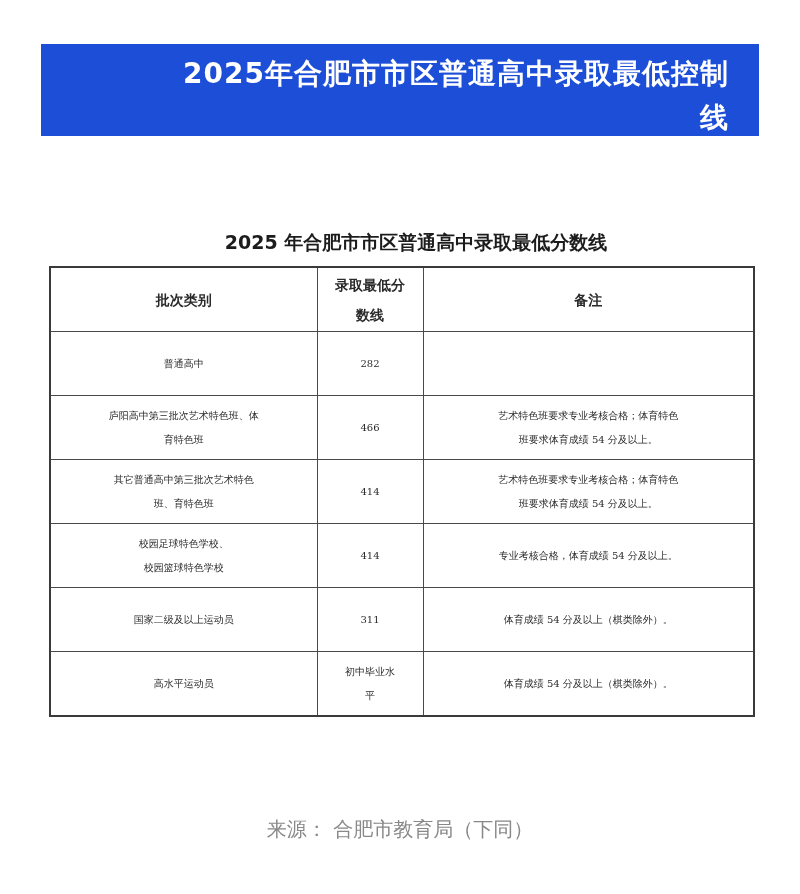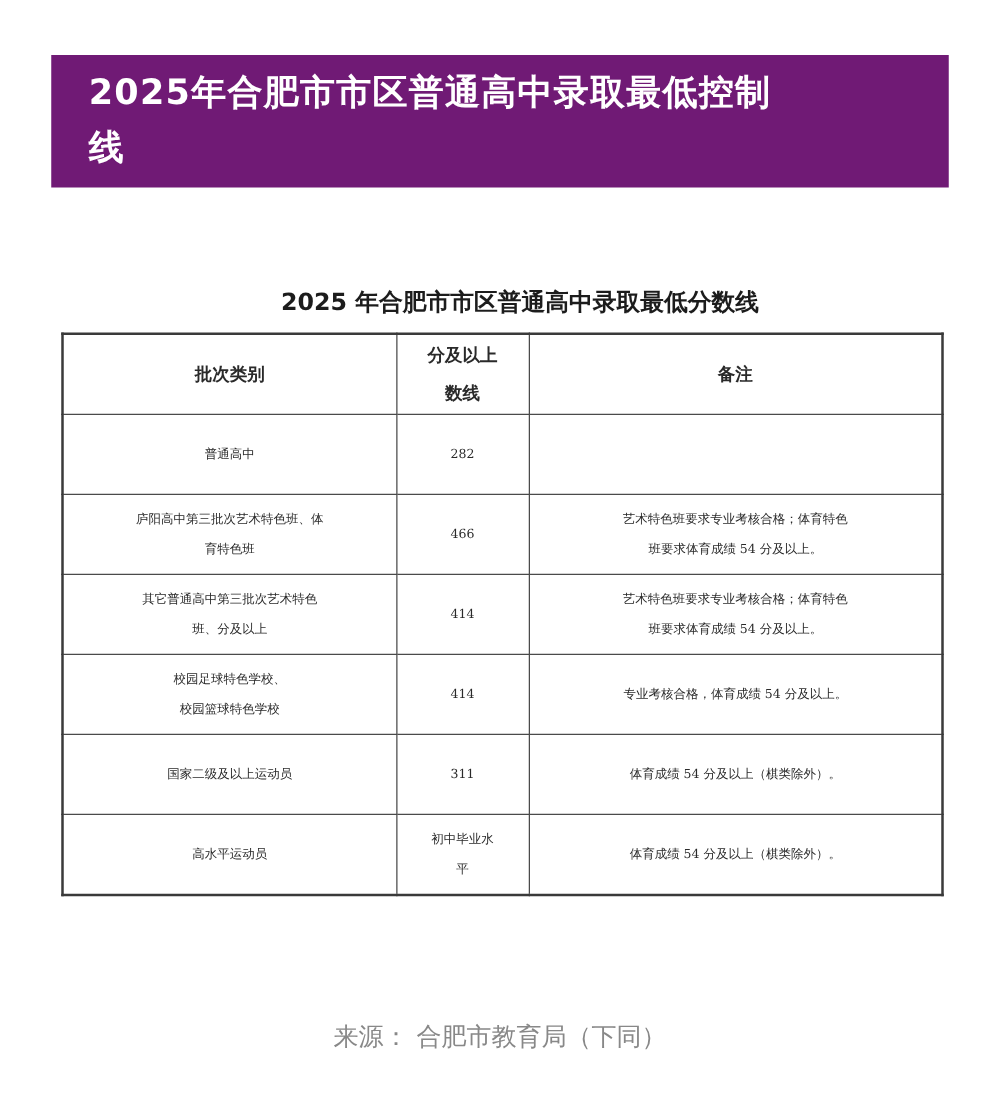--- a/index.html
+++ b/index.html
@@ -12,25 +12,25 @@
     height: 894px;
     position: relative;
     overflow: hidden;
     font-family: "DejaVu Sans", "Liberation Sans", sans-serif;
   }
   .banner {
     position: absolute;
     left: 41px;
     top: 44px;
     width: 718px;
-    height: 106px;
-    background: #701a75;
+    height: 92px;
+    background: #1d4ed8;
     box-sizing: border-box;
     padding: 8px 30px 0 30px;
-    text-align: left;
+    text-align: right;
     color: #ffffff;
     font-family: "DejaVu Sans", sans-serif;
     font-weight: bold;
     font-size: 28px;
     line-height: 44px;
     letter-spacing: 1px;
   }
   .table-title {
     position: absolute;
     left: 16px;
@@ -104,21 +104,21 @@
     <col class="c1">
     <col class="c2">
     <col class="c3">
   </colgroup>
   <thead>
     <tr>
       <th>
         <span class="line">批次类别</span>
       </th>
       <th>
-        <span class="line">分及以上</span>
+        <span class="line">录取最低分</span>
         <span class="line">数线</span>
       </th>
       <th>
         <span class="line">备注</span>
       </th>
     </tr>
   </thead>
   <tbody>
     <tr>
       <td>
@@ -138,21 +138,21 @@
         <span class="line">466</span>
       </td>
       <td>
         <span class="line">艺术特色班要求专业考核合格；体育特色</span>
         <span class="line">班要求体育成绩 54 分及以上。</span>
       </td>
     </tr>
     <tr>
       <td>
         <span class="line">其它普通高中第三批次艺术特色</span>
-        <span class="line">班、分及以上</span>
+        <span class="line">班、育特色班</span>
       </td>
       <td>
         <span class="line">414</span>
       </td>
       <td>
         <span class="line">艺术特色班要求专业考核合格；体育特色</span>
         <span class="line">班要求体育成绩 54 分及以上。</span>
       </td>
     </tr>
     <tr>

